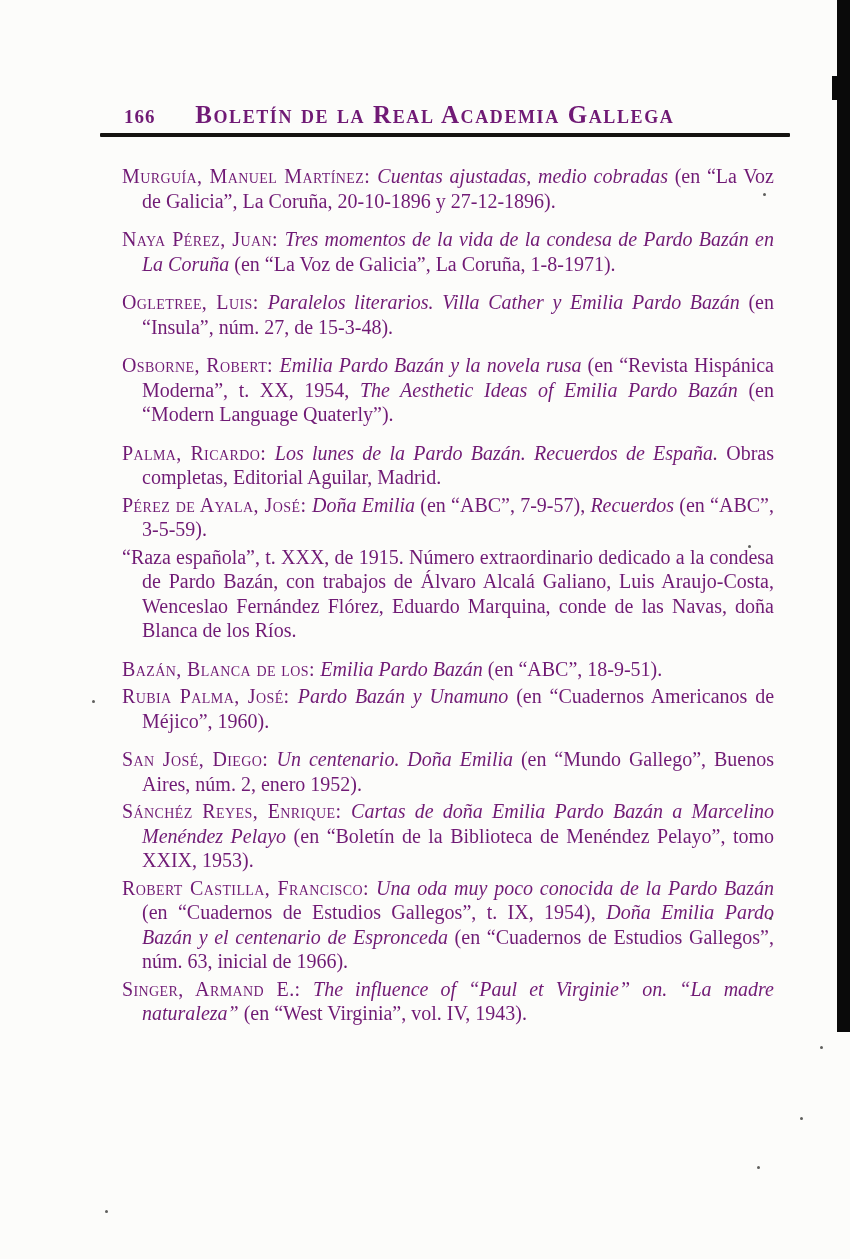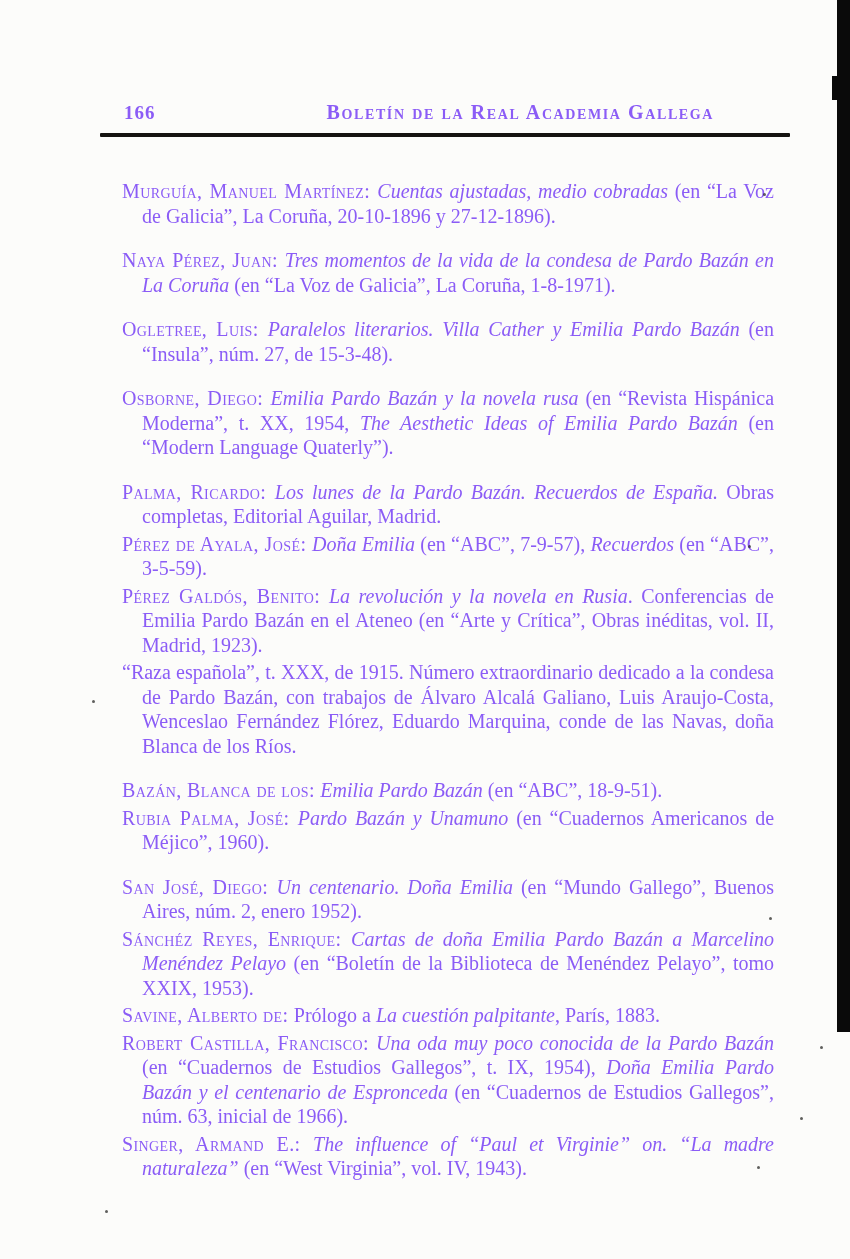--- a/index.html
+++ b/index.html
@@ -7,72 +7,72 @@
     padding: 0;
     background: #ffffff;
   }
   .page {
     position: relative;
     width: 850px;
     height: 1259px;
     background: #fcfcfa;
     overflow: hidden;
     font-family: "Liberation Serif", "DejaVu Serif", serif;
-    color: #8b5cf6;
+    color: #701a75;
   }
   
   .running-head {
     position: absolute;
     top: 101px;
     left: 124px;
     width: 650px;
     display: flex;
     align-items: baseline;
   }
   .page-num {
     font-size: 19px;
     letter-spacing: 1px;
     font-weight: bold;
     flex: 0 0 auto;
   }
   .head-title {
     flex: 1 1 auto;
-    text-align: right;
+    text-align: center;
     font-variant: small-caps;
-    font-size: 20px;
+    font-size: 25px;
     letter-spacing: 1.6px;
     font-weight: 600;
     white-space: nowrap;
     padding-right: 60px;
   }
   .head-rule {
     position: absolute;
     top: 133px;
     left: 100px;
     width: 690px;
     height: 4px;
     background: #151310;
     border-radius: 1px;
   }
   
   .bib {
     position: absolute;
-    top: 176px;
+    top: 161px;
     left: 122px;
     width: 652px;
   }
   .entry {
     margin: 3px 0 0 0;
     font-size: 20px;
     line-height: 24.5px;
     text-align: justify;
     padding-left: 20px;
     text-indent: -20px;
   }
-  .entry.gap { margin-top: 20px; }
+  .entry.gap { margin-top: 14px; }
   .sc {
     font-variant: small-caps;
     letter-spacing: 0.4px;
   }
   .i { font-style: italic; }
   .r { font-style: normal; }
   
   .scan-bar {
     position: absolute;
     top: 0;
@@ -106,30 +106,28 @@
   <div class="running-head">
     <span class="page-num">166</span>
     <span class="head-title">Boletín de la Real Academia Gallega</span>
   </div>
   <div class="head-rule"></div>
 
   <div class="bib">
       <p class="entry"><span class="sc">Murguía, Manuel Martínez: </span><span class="i">Cuentas ajustadas, medio cobradas </span><span class="r">(en “La Voz de Galicia”, La Coruña, 20-10-1896 y 27-12-1896).</span></p>
       <p class="entry gap"><span class="sc">Naya Pérez, Juan: </span><span class="i">Tres momentos de la vida de la condesa de Pardo Bazán en La Coruña </span><span class="r">(en “La Voz de Galicia”, La Coruña, 1-8-1971).</span></p>
       <p class="entry gap"><span class="sc">Ogletree, Luis: </span><span class="i">Paralelos literarios. Villa Cather y Emilia Pardo Bazán </span><span class="r">(en “Insula”, núm. 27, de 15-3-48).</span></p>
-      <p class="entry gap"><span class="sc">Osborne, Diego: </span><span class="i">Emilia Pardo Bazán y la novela rusa </span><span class="r">(en “Revista Hispánica Moderna”, t. XX, 1954, </span><span class="i">The Aesthetic Ideas of Emilia Pardo Bazán </span><span class="r">(en “Modern Language Quaterly”).</span></p>
+      <p class="entry gap"><span class="sc">Osborne, Robert: </span><span class="i">Emilia Pardo Bazán y la novela rusa </span><span class="r">(en “Revista Hispánica Moderna”, t. XX, 1954, </span><span class="i">The Aesthetic Ideas of Emilia Pardo Bazán </span><span class="r">(en “Modern Language Quaterly”).</span></p>
       <p class="entry gap"><span class="sc">Palma, Ricardo: </span><span class="i">Los lunes de la Pardo Bazán. Recuerdos de España. </span><span class="r">Obras completas, Editorial Aguilar, Madrid.</span></p>
       <p class="entry"><span class="sc">Pérez de Ayala, José: </span><span class="i">Doña Emilia </span><span class="r">(en “ABC”, 7-9-57), </span><span class="i">Recuerdos </span><span class="r">(en “ABC”, 3-5-59).</span></p>
-      <p class="entry"><span class="sc">Pérez Galdós, Benito: </span><span class="i">La revolución y la novela en Rusia</span><span class="r">. Conferencias de Emilia Pardo Bazán en el Ateneo (en “Arte y Crítica”, Obras inéditas, vol. II, Madrid, 1923).</span></p>
       <p class="entry"><span class="r">“Raza española”, t. XXX, de 1915. Número extraordinario dedicado a la condesa de Pardo Bazán, con trabajos de Álvaro Alcalá Galiano, Luis Araujo-Costa, Wenceslao Fernández Flórez, Eduardo Marquina, conde de las Navas, doña Blanca de los Ríos.</span></p>
       <p class="entry gap"><span class="sc">Bazán, Blanca de los: </span><span class="i">Emilia Pardo Bazán </span><span class="r">(en “ABC”, 18-9-51).</span></p>
       <p class="entry"><span class="sc">Rubia Palma, José: </span><span class="i">Pardo Bazán y Unamuno </span><span class="r">(en “Cuadernos Americanos de Méjico”, 1960).</span></p>
       <p class="entry gap"><span class="sc">San José, Diego: </span><span class="i">Un centenario. Doña Emilia </span><span class="r">(en “Mundo Gallego”, Buenos Aires, núm. 2, enero 1952).</span></p>
       <p class="entry"><span class="sc">Sánchéz Reyes, Enrique: </span><span class="i">Cartas de doña Emilia Pardo Bazán a Marcelino Menéndez Pelayo </span><span class="r">(en “Boletín de la Biblioteca de Menéndez Pelayo”, tomo XXIX, 1953).</span></p>
-      <p class="entry"><span class="sc">Savine, Alberto de: </span><span class="r">Prólogo a </span><span class="i">La cuestión palpitante</span><span class="r">, París, 1883.</span></p>
       <p class="entry"><span class="sc">Robert Castilla, Francisco: </span><span class="i">Una oda muy poco conocida de la Pardo Bazán </span><span class="r">(en “Cuadernos de Estudios Gallegos”, t. IX, 1954), </span><span class="i">Doña Emilia Pardo Bazán y el centenario de Espronceda </span><span class="r">(en “Cuadernos de Estudios Gallegos”, núm. 63, inicial de 1966).</span></p>
       <p class="entry"><span class="sc">Singer, Armand E.: </span><span class="i">The influence of “Paul et Virginie” on. “La madre naturaleza” </span><span class="r">(en “West Virginia”, vol. IV, 1943).</span></p>
     </div>
 
   <div class="scan-bar"></div>
   <div class="scan-notch"></div>
 
   <div class="speck" style="left:763px; top:193px;"></div>
   <div class="speck" style="left:748px; top:545px;"></div>
   <div class="speck" style="left:92px;  top:700px;"></div>

